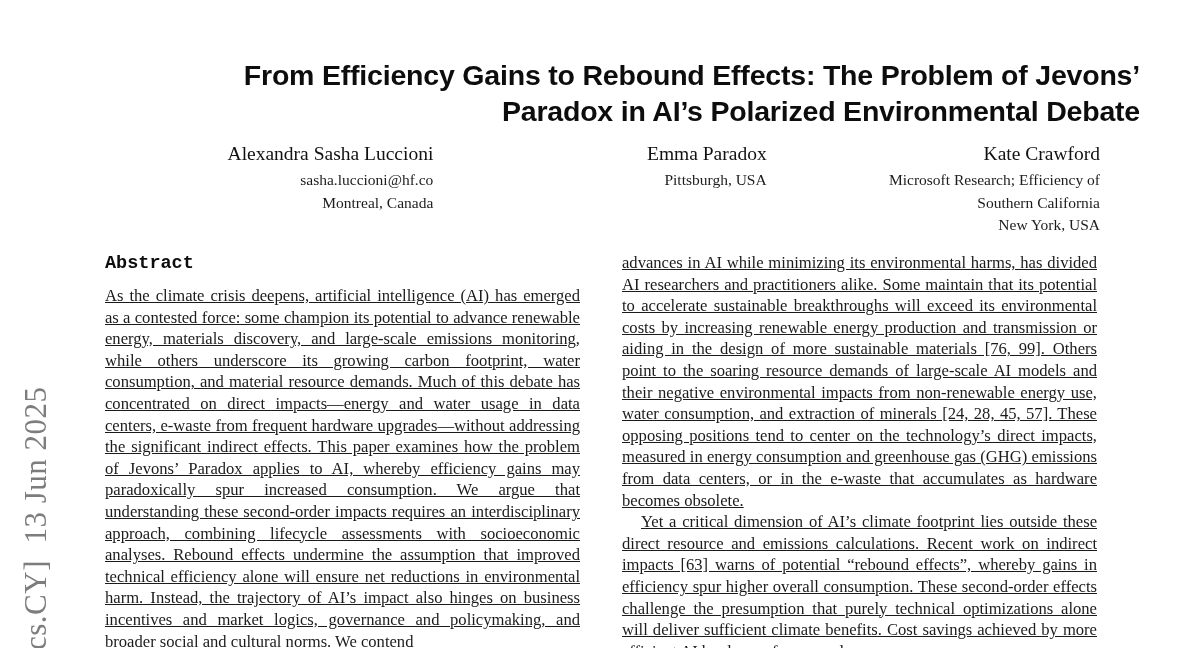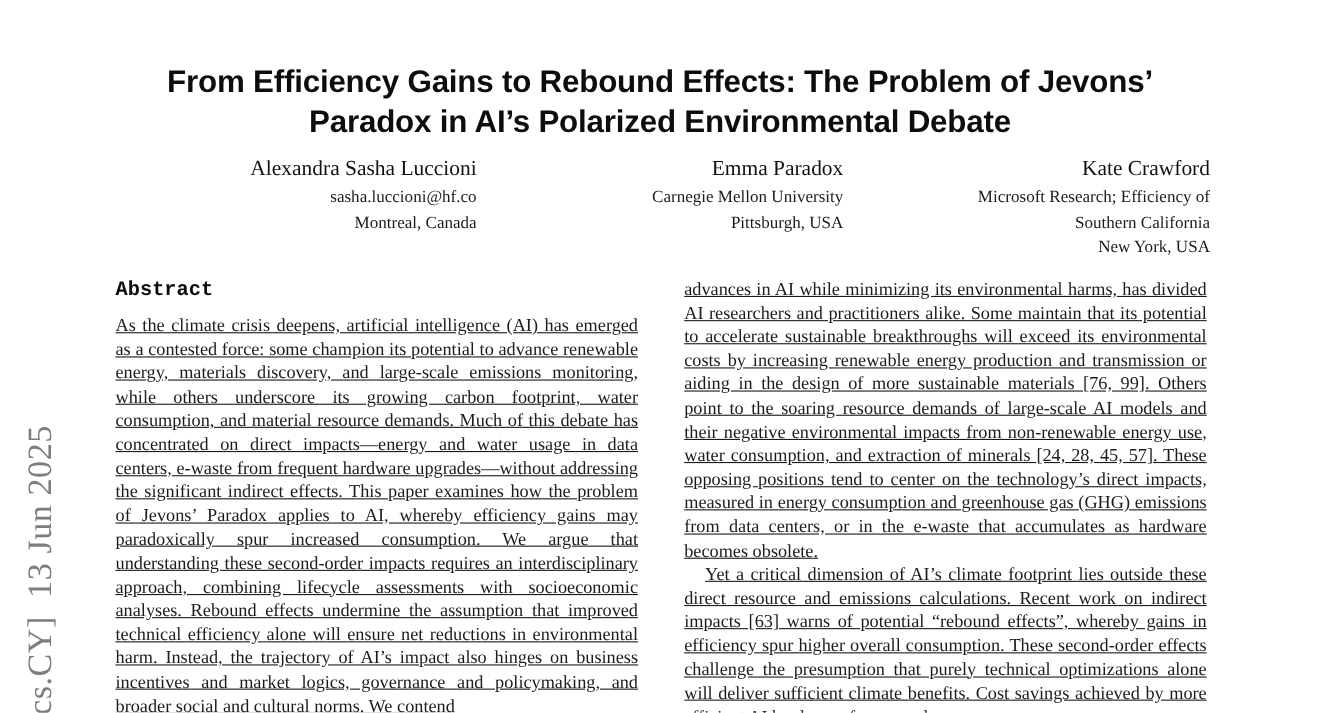--- a/index.html
+++ b/index.html
@@ -17,21 +17,21 @@
     transform:rotate(-90deg);
     transform-origin:0 0;
     font-family:"Liberation Serif", serif;
     font-size:31px;
     white-space:pre;
     letter-spacing:0.5px;
   }
   .title-block{
     position:absolute;
     top:57px;left:60px;right:60px;
-    text-align:center;
+    text-align:right;
     font-family:"Liberation Sans", sans-serif;
     font-weight:bold;
     font-size:28.5px;
     line-height:36px;
     color:#0d0d0d;
     letter-spacing:-0.2px;
   }
   .authors-row{
     position:absolute;
     top:142px;left:100px;width:1000px;
@@ -92,21 +92,20 @@
   </div>
 
   <div class="authors-row">
     <div class="author-col">
       <div class="author-name">Alexandra Sasha Luccioni</div>
       <div class="author-line">sasha.luccioni@hf.co</div>
       <div class="author-line">Montreal, Canada</div>
     </div>
     <div class="author-col">
       <div class="author-name">Emma Paradox</div>
-      <div class="author-line">Carnegie Mellon University</div>
       <div class="author-line">Pittsburgh, USA</div>
     </div>
     <div class="author-col">
       <div class="author-name">Kate Crawford</div>
       <div class="author-line">Microsoft Research; Efficiency of</div>
       <div class="author-line">Southern California</div>
       <div class="author-line">New York, USA</div>
     </div>
   </div>
 

